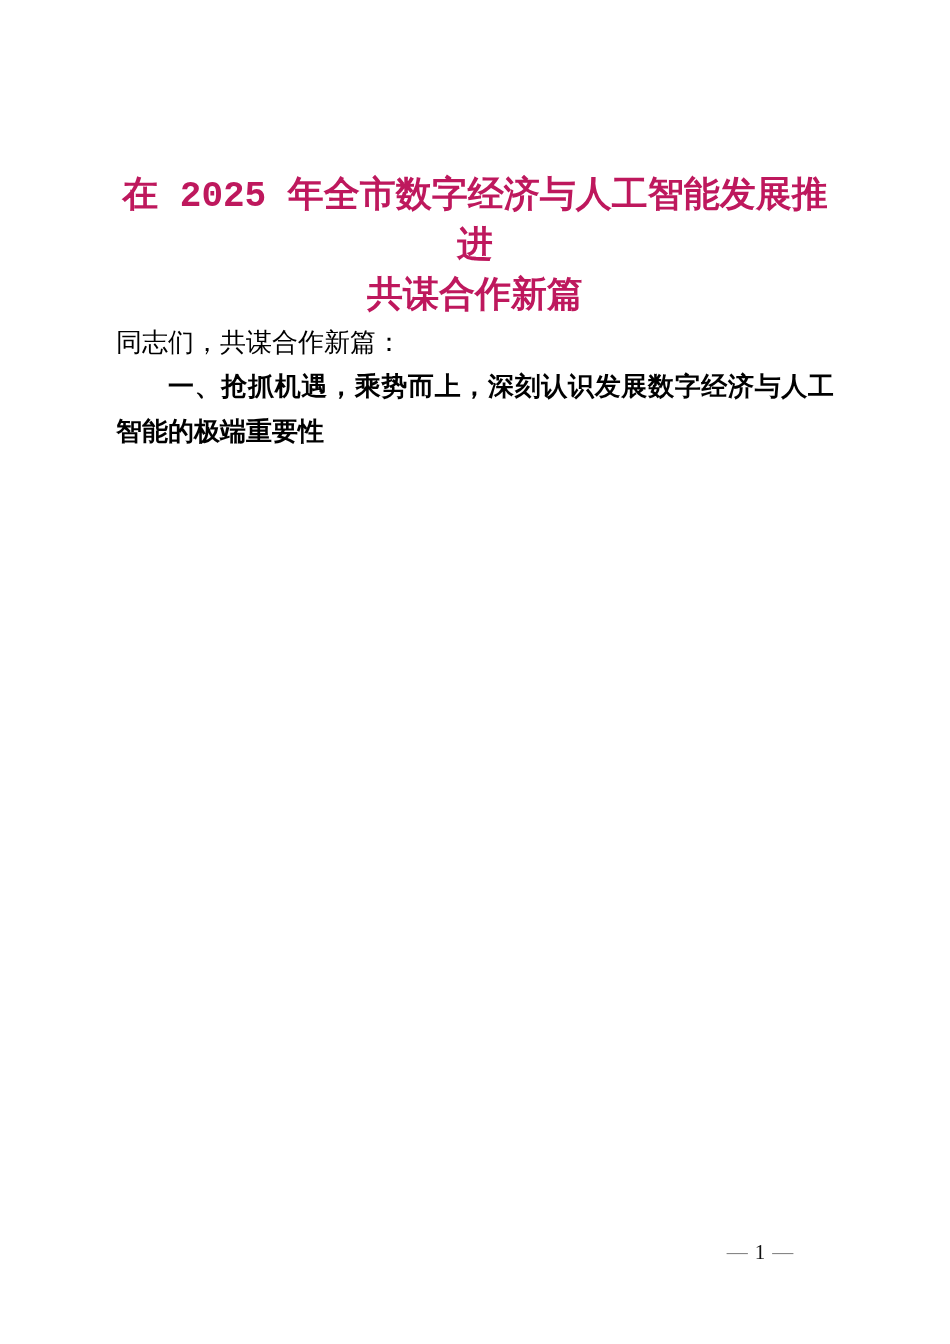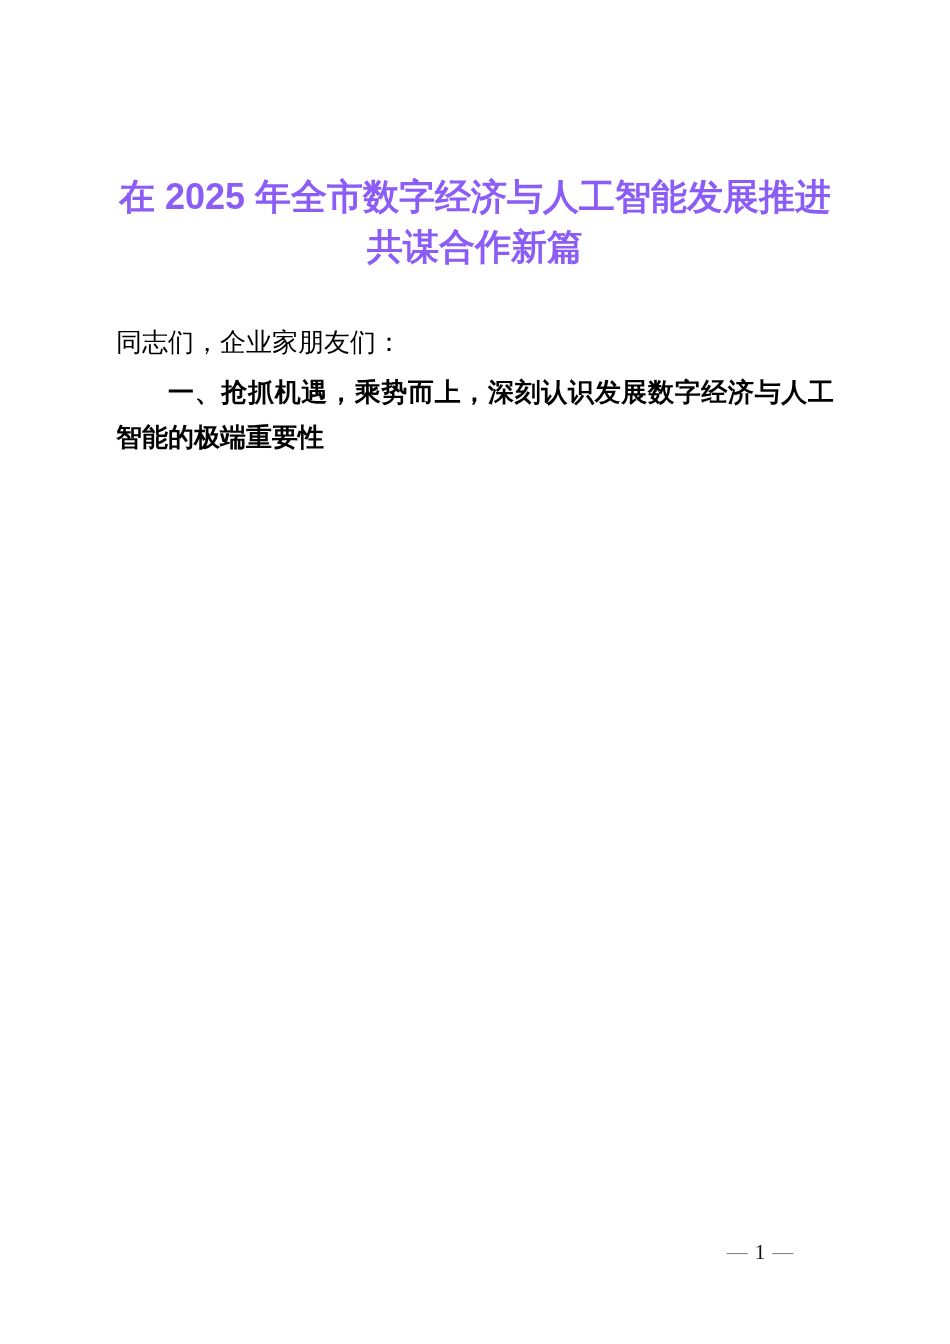--- a/index.html
+++ b/index.html
@@ -16,43 +16,43 @@
     color: #000000;
     font-family: "Liberation Sans", sans-serif;
   }
   .title {
     position: absolute;
     left: 116px;
     top: 172px;
     width: 718px;
     margin: 0;
     text-align: center;
-    font-family: Liberation Sans, sans-serif;
+    font-family: Liberation Mono, monospace;
     font-weight: 700;
     font-size: 36px;
     line-height: 50px;
-    color: #8b5cf6;
+    color: #be185d;
   }
   .title-line { display: block; }
   .body-text {
     position: absolute;
     left: 116px;
     top: 320px;
     width: 718px;
     font-size: 26px;
     line-height: 44.4px;
     text-align: justify;
     color: #000000;
   }
   .body-text p {
     margin: 0;
     text-indent: 2em;
   }
   .body-text p.salutation { text-indent: 0; }
-  .body-text p.heading { font-weight: 700; margin-top: 6px; }
+  .body-text p.heading { font-weight: 700; }
   .footer {
     position: absolute;
     top: 1240px;
     left: 703px;
     width: 114px;
     text-align: center;
     font-family: "Liberation Serif", serif;
     font-size: 21px;
     line-height: 24px;
     white-space: nowrap;
@@ -67,21 +67,21 @@
 <body>
 
 <div class="page">
 
   <h1 class="title">
     <span class="title-line">在 2025 年全市数字经济与人工智能发展推进</span>
     <span class="title-line">共谋合作新篇</span>
   </h1>
 
   <div class="body-text">
-    <p class="salutation">同志们，企业家朋友们：</p>
+    <p class="salutation">同志们，共谋合作新篇：</p>
     <p class="heading">一、抢抓机遇，乘势而上，深刻认识发展数字经济与人工智能的极端重要性</p>
   </div>
 
   <div class="footer">
     <span class="dash">—</span><span class="page-num">1</span><span class="dash">—</span>
   </div>
 
 </div>
 
 </body></html>

